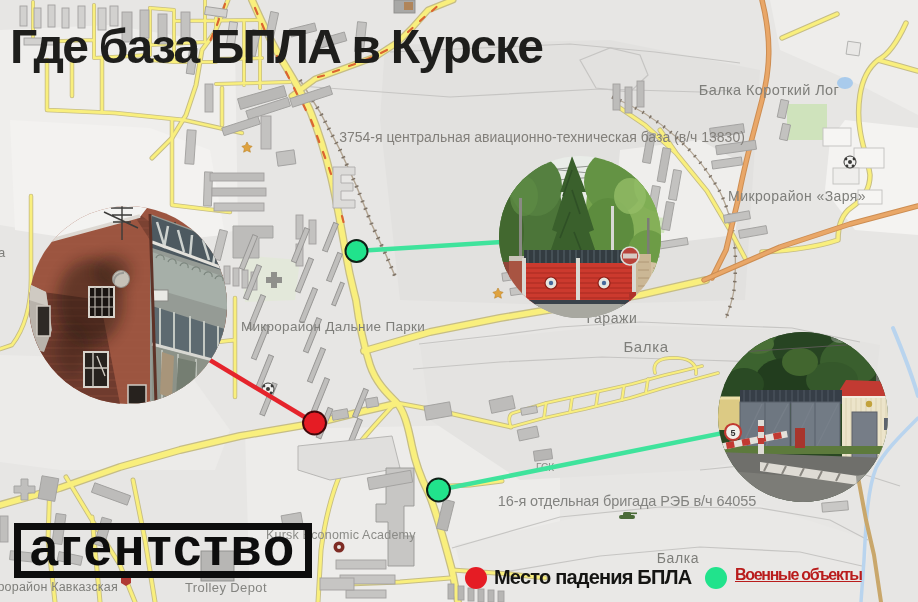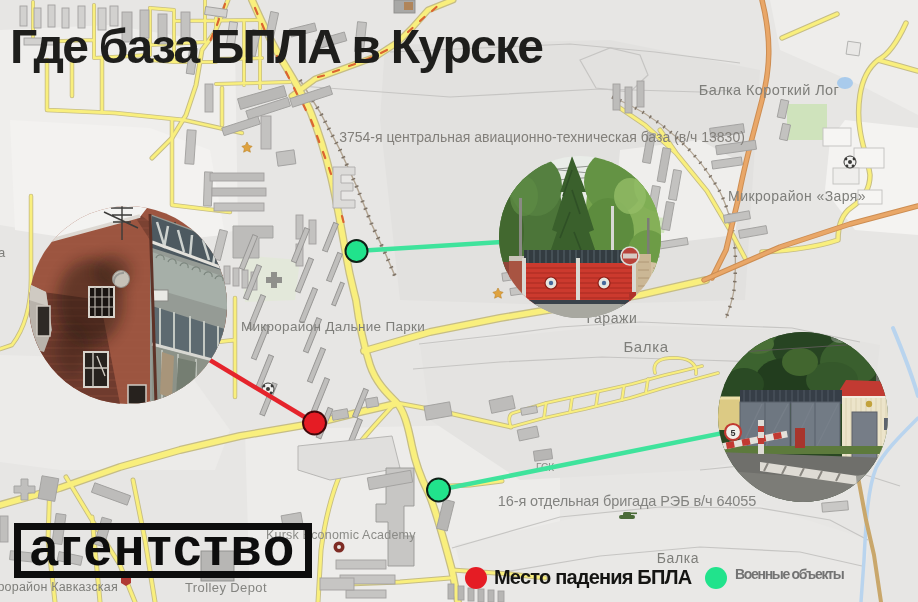--- a/index.html
+++ b/index.html
@@ -568,15 +568,15 @@
 </div>
 
 <div style="position:absolute;left:0;top:560px;width:918px;height:42px;">
 
   <div style="position:absolute;left:465px;top:7px;width:22px;height:22px;border-radius:50%;background:#e51c24;"></div>
 
   <div style="position:absolute;left:494px;top:6px;font-size:20px;letter-spacing:-0.8px;font-weight:bold;color:#151513;white-space:nowrap;">Место падения БПЛА</div>
 
   <div style="position:absolute;left:705px;top:7px;width:22px;height:22px;border-radius:50%;background:#21e38c;"></div>
 
-  <div style="position:absolute;left:735px;top:6px;font-size:14px;letter-spacing:-1.3px;font-weight:bold;color:#737373;white-space:nowrap;">Военные объекты</div>
+  <div style="position:absolute;left:735px;top:6px;font-size:16px;letter-spacing:-1.3px;font-weight:bold;color:#b91c1c;white-space:nowrap;text-decoration:underline;">Военные объекты</div>
 </div>
 </div>
 
 </body></html>

